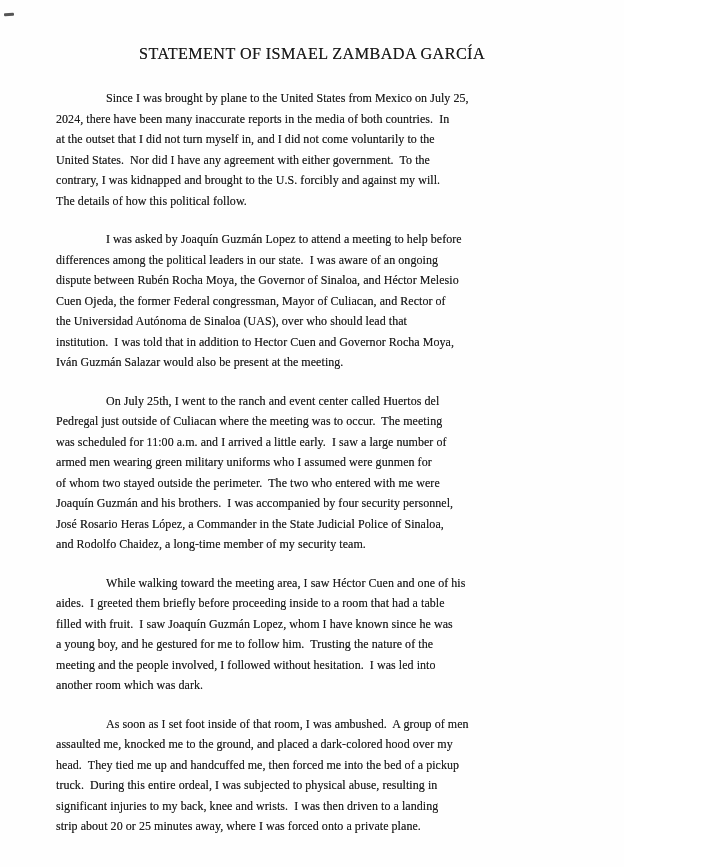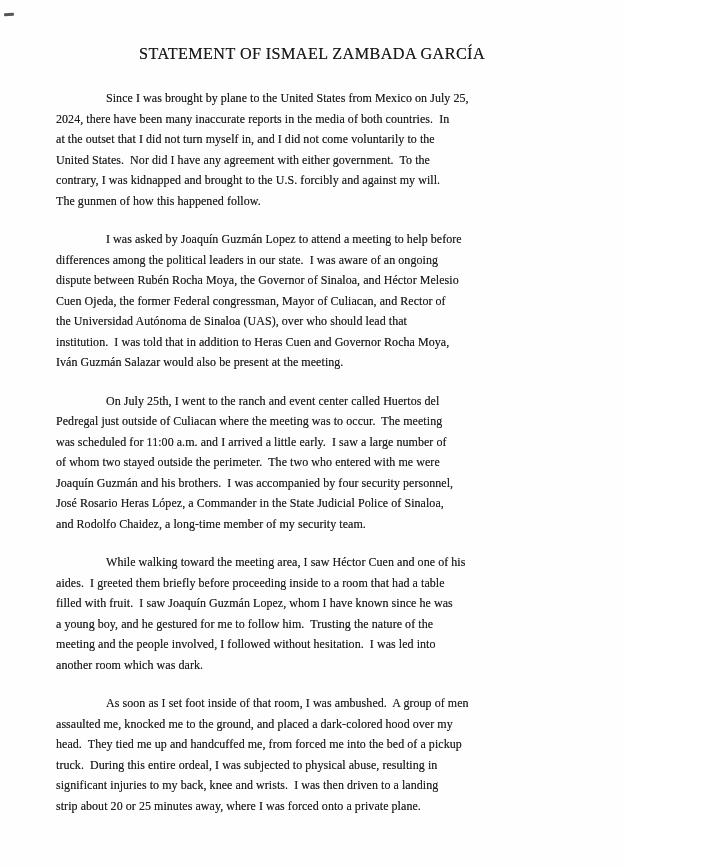--- a/index.html
+++ b/index.html
@@ -73,50 +73,51 @@
 <div class="page">
   <div class="scan-artifact"></div>
   <h1 class="doc-title">STATEMENT OF ISMAEL ZAMBADA GARCÍA</h1>
   <div class="doc-body">
       <p class="para">
         <span class="line indent">Since I was brought by plane to the United States from Mexico on July 25,</span>
         <span class="line">2024, there have been many inaccurate reports in the media of both countries.  In</span>
         <span class="line">at the outset that I did not turn myself in, and I did not come voluntarily to the</span>
         <span class="line">United States.  Nor did I have any agreement with either government.  To the</span>
         <span class="line">contrary, I was kidnapped and brought to the U.S. forcibly and against my will.</span>
-        <span class="line">The gunmen of how this happened follow.</span>
+        <span class="line">The details of how this political follow.</span>
       </p>
       <p class="para">
         <span class="line indent">I was asked by Joaquín Guzmán Lopez to attend a meeting to help before</span>
         <span class="line">differences among the political leaders in our state.  I was aware of an ongoing</span>
         <span class="line">dispute between Rubén Rocha Moya, the Governor of Sinaloa, and Héctor Melesio</span>
         <span class="line">Cuen Ojeda, the former Federal congressman, Mayor of Culiacan, and Rector of</span>
         <span class="line">the Universidad Autónoma de Sinaloa (UAS), over who should lead that</span>
-        <span class="line">institution.  I was told that in addition to Heras Cuen and Governor Rocha Moya,</span>
+        <span class="line">institution.  I was told that in addition to Hector Cuen and Governor Rocha Moya,</span>
         <span class="line">Iván Guzmán Salazar would also be present at the meeting.</span>
       </p>
       <p class="para">
         <span class="line indent">On July 25th, I went to the ranch and event center called Huertos del</span>
         <span class="line">Pedregal just outside of Culiacan where the meeting was to occur.  The meeting</span>
         <span class="line">was scheduled for 11:00 a.m. and I arrived a little early.  I saw a large number of</span>
+        <span class="line">armed men wearing green military uniforms who I assumed were gunmen for</span>
         <span class="line">of whom two stayed outside the perimeter.  The two who entered with me were</span>
         <span class="line">Joaquín Guzmán and his brothers.  I was accompanied by four security personnel,</span>
         <span class="line">José Rosario Heras López, a Commander in the State Judicial Police of Sinaloa,</span>
         <span class="line">and Rodolfo Chaidez, a long-time member of my security team.</span>
       </p>
       <p class="para">
         <span class="line indent">While walking toward the meeting area, I saw Héctor Cuen and one of his</span>
         <span class="line">aides.  I greeted them briefly before proceeding inside to a room that had a table</span>
         <span class="line">filled with fruit.  I saw Joaquín Guzmán Lopez, whom I have known since he was</span>
         <span class="line">a young boy, and he gestured for me to follow him.  Trusting the nature of the</span>
         <span class="line">meeting and the people involved, I followed without hesitation.  I was led into</span>
         <span class="line">another room which was dark.</span>
       </p>
       <p class="para">
         <span class="line indent">As soon as I set foot inside of that room, I was ambushed.  A group of men</span>
         <span class="line">assaulted me, knocked me to the ground, and placed a dark-colored hood over my</span>
-        <span class="line">head.  They tied me up and handcuffed me, from forced me into the bed of a pickup</span>
+        <span class="line">head.  They tied me up and handcuffed me, then forced me into the bed of a pickup</span>
         <span class="line">truck.  During this entire ordeal, I was subjected to physical abuse, resulting in</span>
         <span class="line">significant injuries to my back, knee and wrists.  I was then driven to a landing</span>
         <span class="line">strip about 20 or 25 minutes away, where I was forced onto a private plane.</span>
       </p>
     </div>
 </div>
 
 </body></html>

